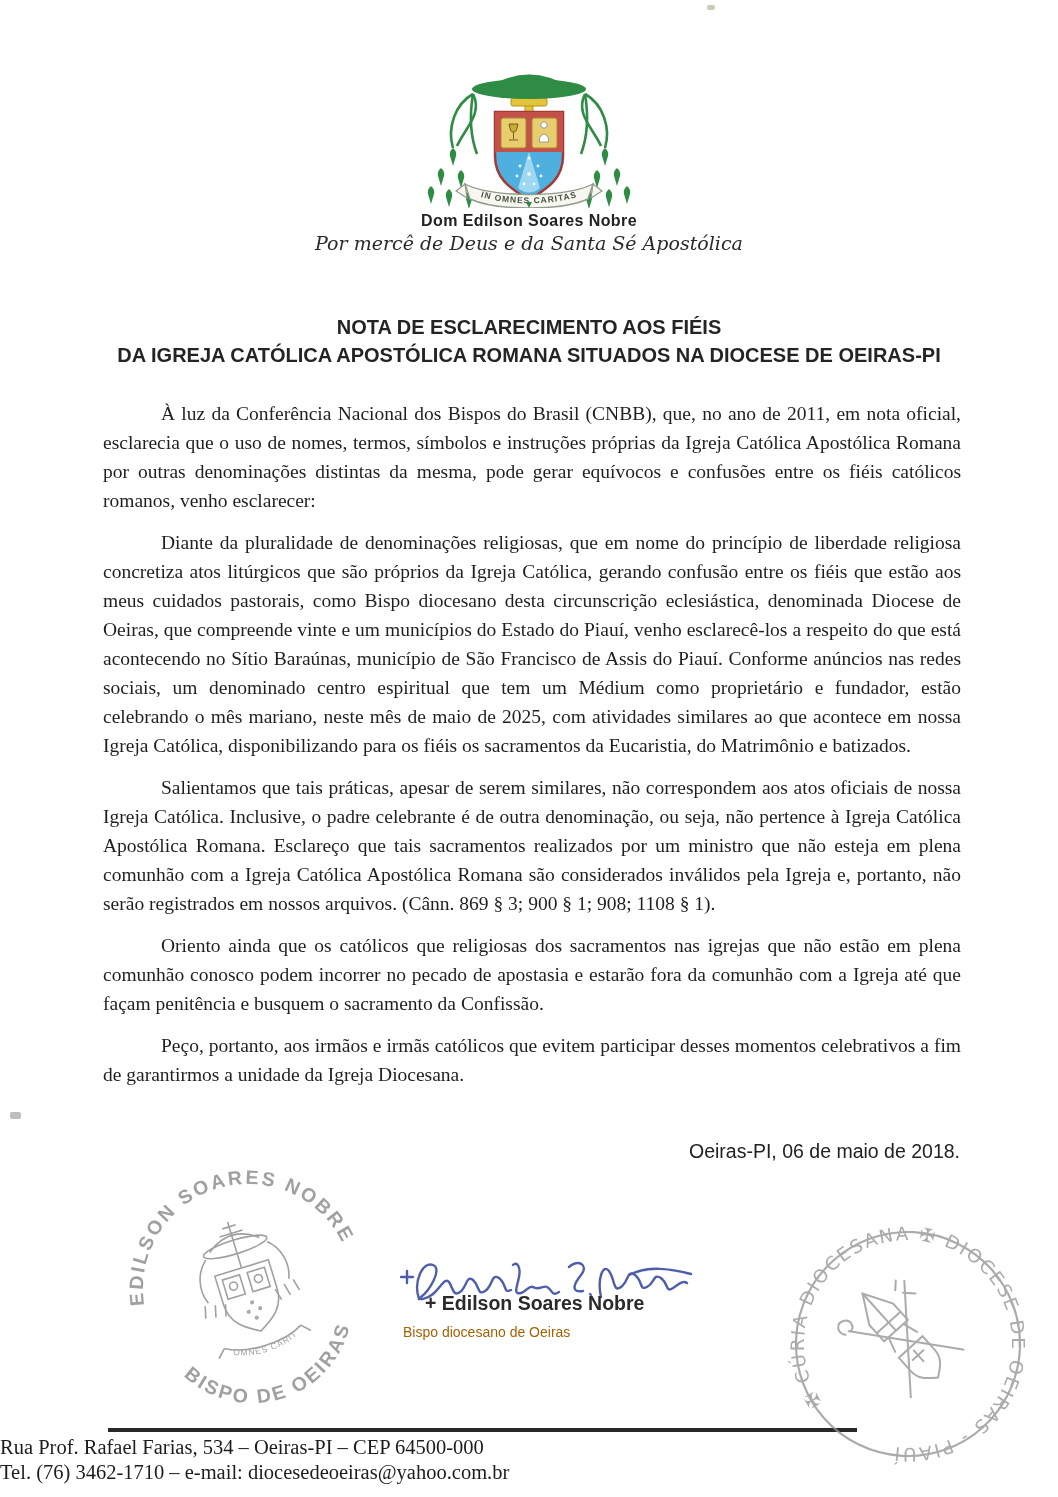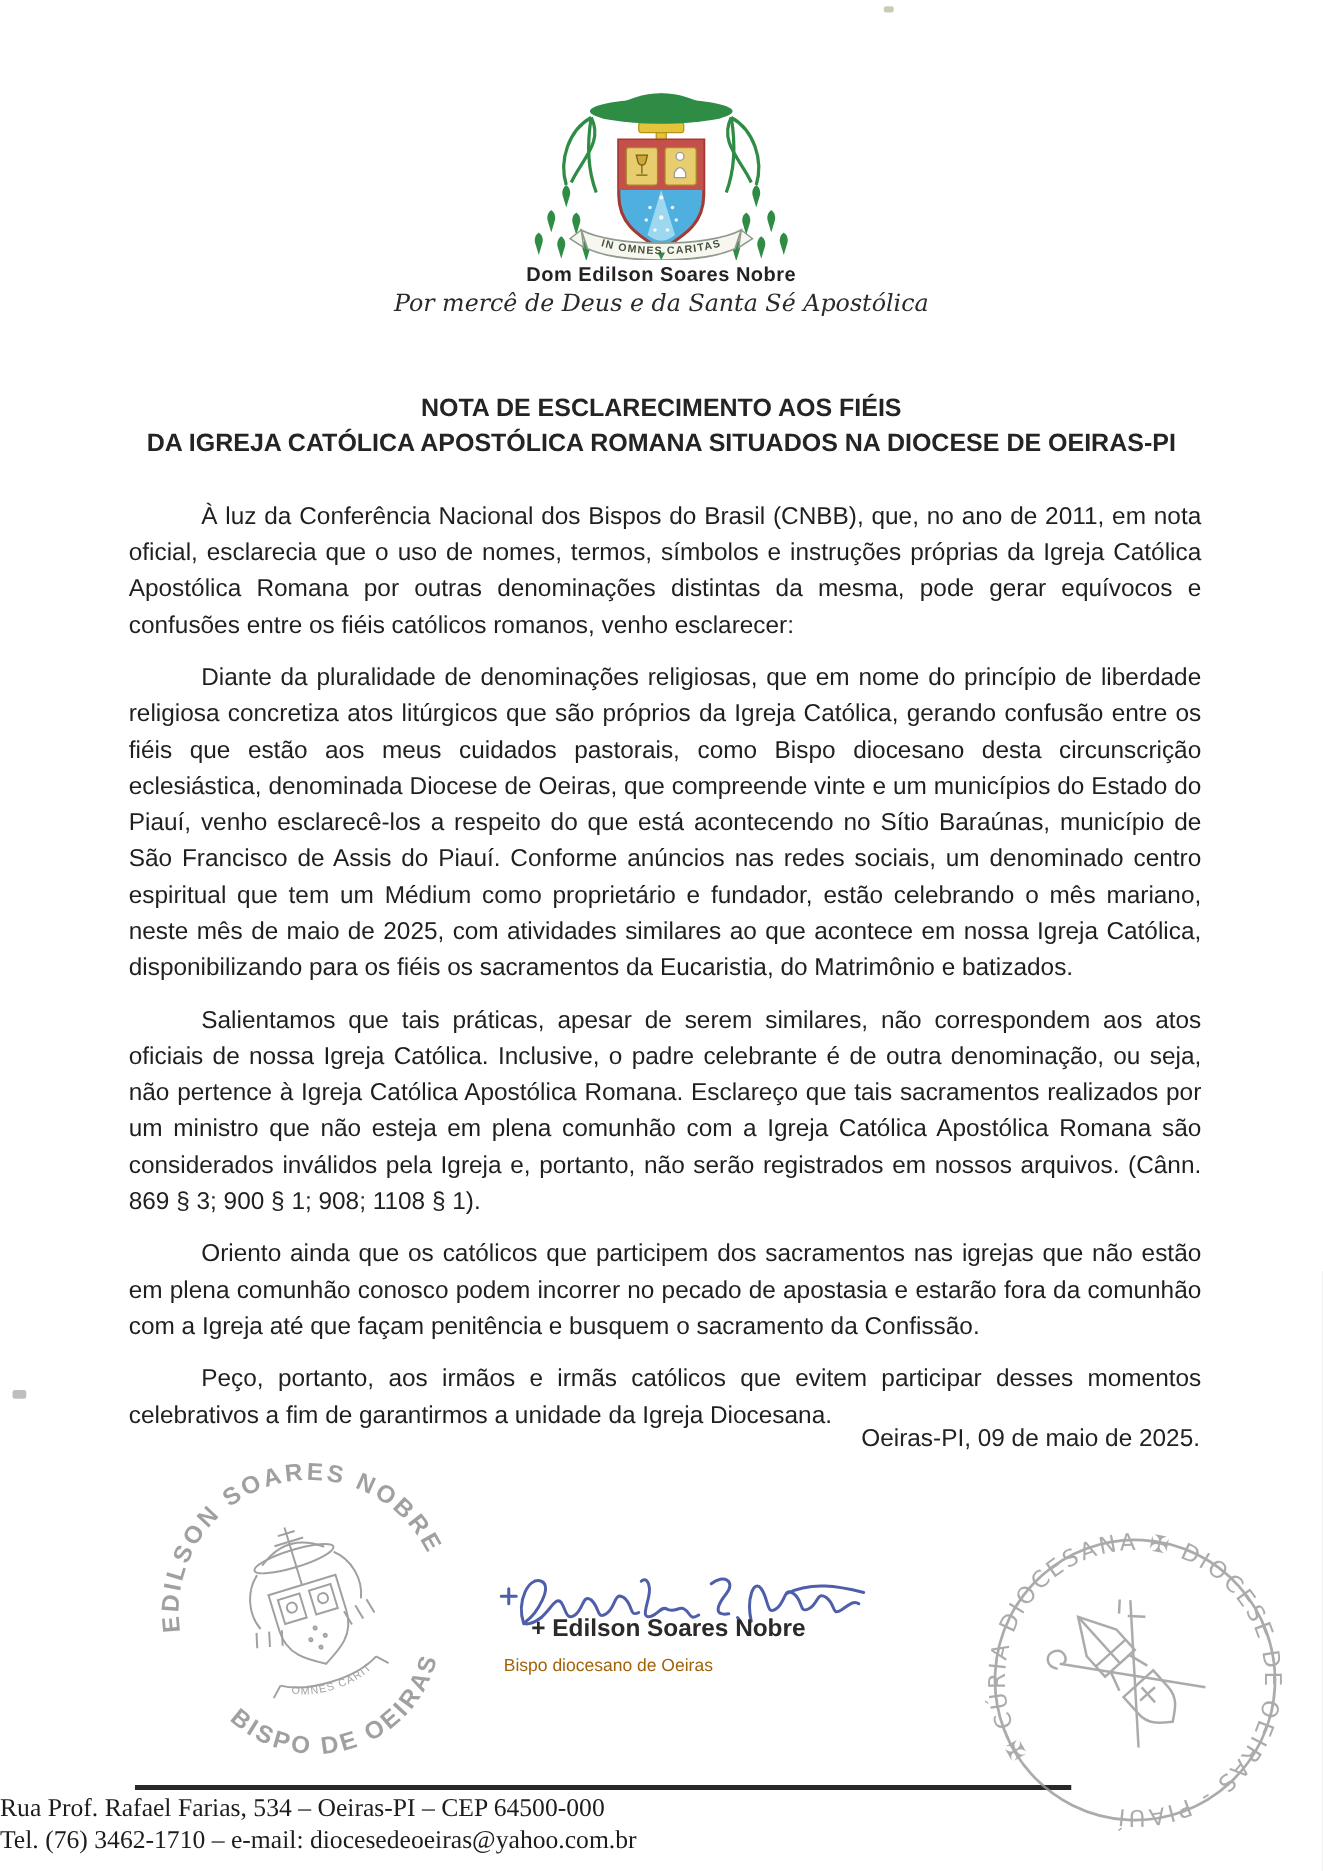--- a/index.html
+++ b/index.html
@@ -10,21 +10,21 @@
   }
   .crest { position:absolute; top:56px; left:50%; transform:translateX(-50%); }
   .letterhead { position:absolute; top:212px; left:0; width:100%; text-align:center; }
   .lh-name { font-size:16px; font-weight:bold; letter-spacing:.4px; color:#222; }
   .lh-sub  { font-family:"DejaVu Serif", serif; font-style:italic; font-size:19px; margin-top:2px; color:#2a2a2a; }
   .lh-role { font-size:21px; margin-top:3px; color:#222; }
   .note-title { position:absolute; top:314px; left:0; width:100%; text-align:center;
     font-weight:bold; font-size:20px; line-height:27.5px; color:#242424; }
   .bodytext { position:absolute; top:399px; left:103px; width:858px;
     font-size:19.5px; line-height:29px; text-align:justify; color:#1f1f1f; }
-  .bodytext p { margin:0 0 13px 0; text-indent:58px; }
+  .bodytext p { margin:0 0 13px 0; text-indent:58px;font-family:Liberation Serif, serif; }
   .dateline { position:absolute; top:1140px; right:98px; font-size:19.5px; color:#222; }
   .stamp-left { position:absolute; left:122px; top:1163px; opacity:.82; }
   .sig-script { position:absolute; left:393px; top:1247px; }
   .sig-name { position:absolute; left:425px; top:1292px; font-size:19.5px; font-weight:bold; color:#2a2a2a; }
   .sig-role { position:absolute; left:403px; top:1324px; font-size:14px; color:#a16207; }
   .seal-right { position:absolute; left:772px; top:1208px; opacity:.8; }
   .footer-rule { position:absolute; left:108px; top:1428px; width:749px; height:4px; background:#282828; }
   .footer-text { position:absolute; top:1435px; left:0; width:1058px; text-align:left;
     font-family:"Liberation Serif", serif; font-size:20.5px; line-height:25px; color:#1c1c1c; }
   .smudge-a { position:absolute; left:10px; top:1112px; width:11px; height:7px; background:#6e6e6e; opacity:.45; border-radius:2px; }
@@ -127,25 +127,25 @@
 
   <div class="note-title">
     <div>NOTA DE ESCLARECIMENTO AOS FIÉIS</div>
     <div>DA IGREJA CATÓLICA APOSTÓLICA ROMANA SITUADOS NA DIOCESE DE OEIRAS-PI</div>
   </div>
 
   <div class="bodytext">
     <p>À luz da Conferência Nacional dos Bispos do Brasil (CNBB), que, no ano de 2011, em nota oficial, esclarecia que o uso de nomes, termos, símbolos e instruções próprias da Igreja Católica Apostólica Romana por outras denominações distintas da mesma, pode gerar equívocos e confusões entre os fiéis católicos romanos, venho esclarecer:</p>
     <p>Diante da pluralidade de denominações religiosas, que em nome do princípio de liberdade religiosa concretiza atos litúrgicos que são próprios da Igreja Católica, gerando confusão entre os fiéis que estão aos meus cuidados pastorais, como Bispo diocesano desta circunscrição eclesiástica, denominada Diocese de Oeiras, que compreende vinte e um municípios do Estado do Piauí, venho esclarecê-los a respeito do que está acontecendo no Sítio Baraúnas, município de São Francisco de Assis do Piauí. Conforme anúncios nas redes sociais, um denominado centro espiritual que tem um Médium como proprietário e fundador, estão celebrando o mês mariano, neste mês de maio de 2025, com atividades similares ao que acontece em nossa Igreja Católica, disponibilizando para os fiéis os sacramentos da Eucaristia, do Matrimônio e batizados.</p>
     <p>Salientamos que tais práticas, apesar de serem similares, não correspondem aos atos oficiais de nossa Igreja Católica. Inclusive, o padre celebrante é de outra denominação, ou seja, não pertence à Igreja Católica Apostólica Romana. Esclareço que tais sacramentos realizados por um ministro que não esteja em plena comunhão com a Igreja Católica Apostólica Romana são considerados inválidos pela Igreja e, portanto, não serão registrados em nossos arquivos. (Cânn. 869 § 3; 900 § 1; 908; 1108 § 1).</p>
-    <p>Oriento ainda que os católicos que participem dos sacramentos nas igrejas que não estão em plena comunhão conosco podem incorrer no pecado de apostasia e estarão fora da comunhão com a Igreja até que façam penitência e busquem o sacramento da Confissão.</p>
+    <p>Oriento ainda que os católicos que religiosas dos sacramentos nas igrejas que não estão em plena comunhão conosco podem incorrer no pecado de apostasia e estarão fora da comunhão com a Igreja até que façam penitência e busquem o sacramento da Confissão.</p>
     <p>Peço, portanto, aos irmãos e irmãs católicos que evitem participar desses momentos celebrativos a fim de garantirmos a unidade da Igreja Diocesana.</p>
   </div>
 
-  <div class="dateline">Oeiras-PI, 09 de maio de 2025.</div>
+  <div class="dateline">Oeiras-PI, 06 de maio de 2018.</div>
 
   <svg class="stamp-left" width="252" height="252" viewBox="0 0 252 252">
     <defs>
       <path id="stL-top" d="M26,158 A 105,105 0 1 1 226,158"></path>
       <path id="stL-bot" d="M34,180 A 100,100 0 0 0 218,180"></path>
       <path id="stL-motto" d="M92,184 C110,194 142,194 160,184"></path>
     </defs>
     <g transform="rotate(-17 126 126)">
       <text font-size="19.5" letter-spacing="2.5" fill="#8c8c8c" font-weight="bold">
         <textPath href="#stL-top" startOffset="50%" text-anchor="middle">EDILSON SOARES NOBRE</textPath>

